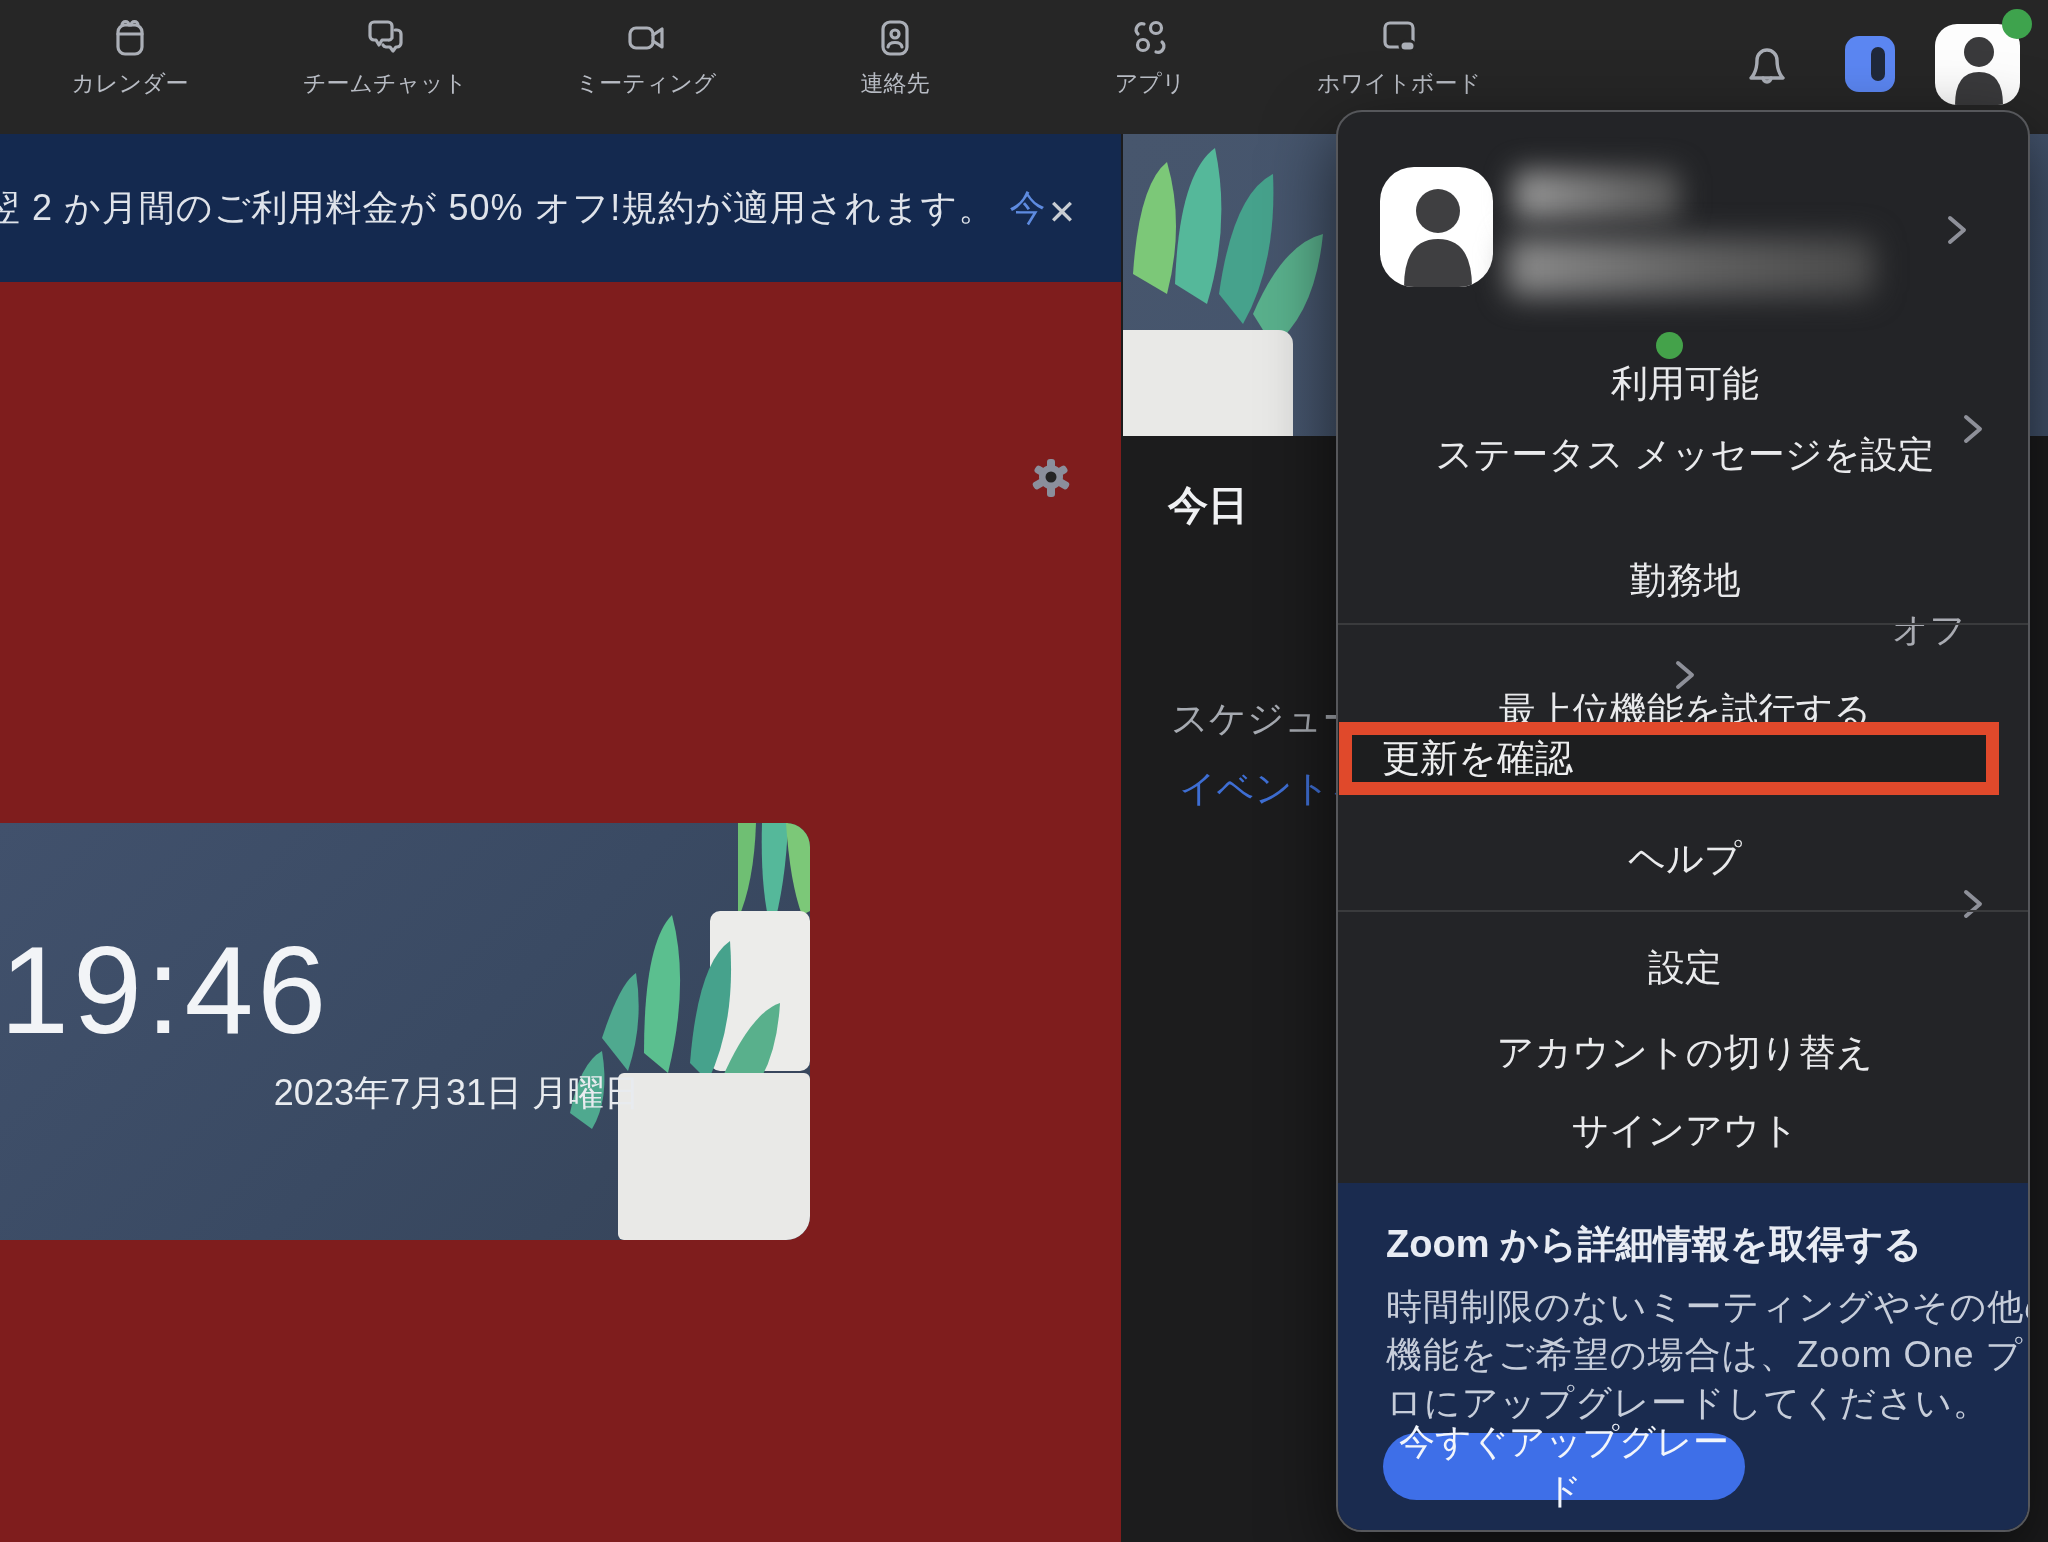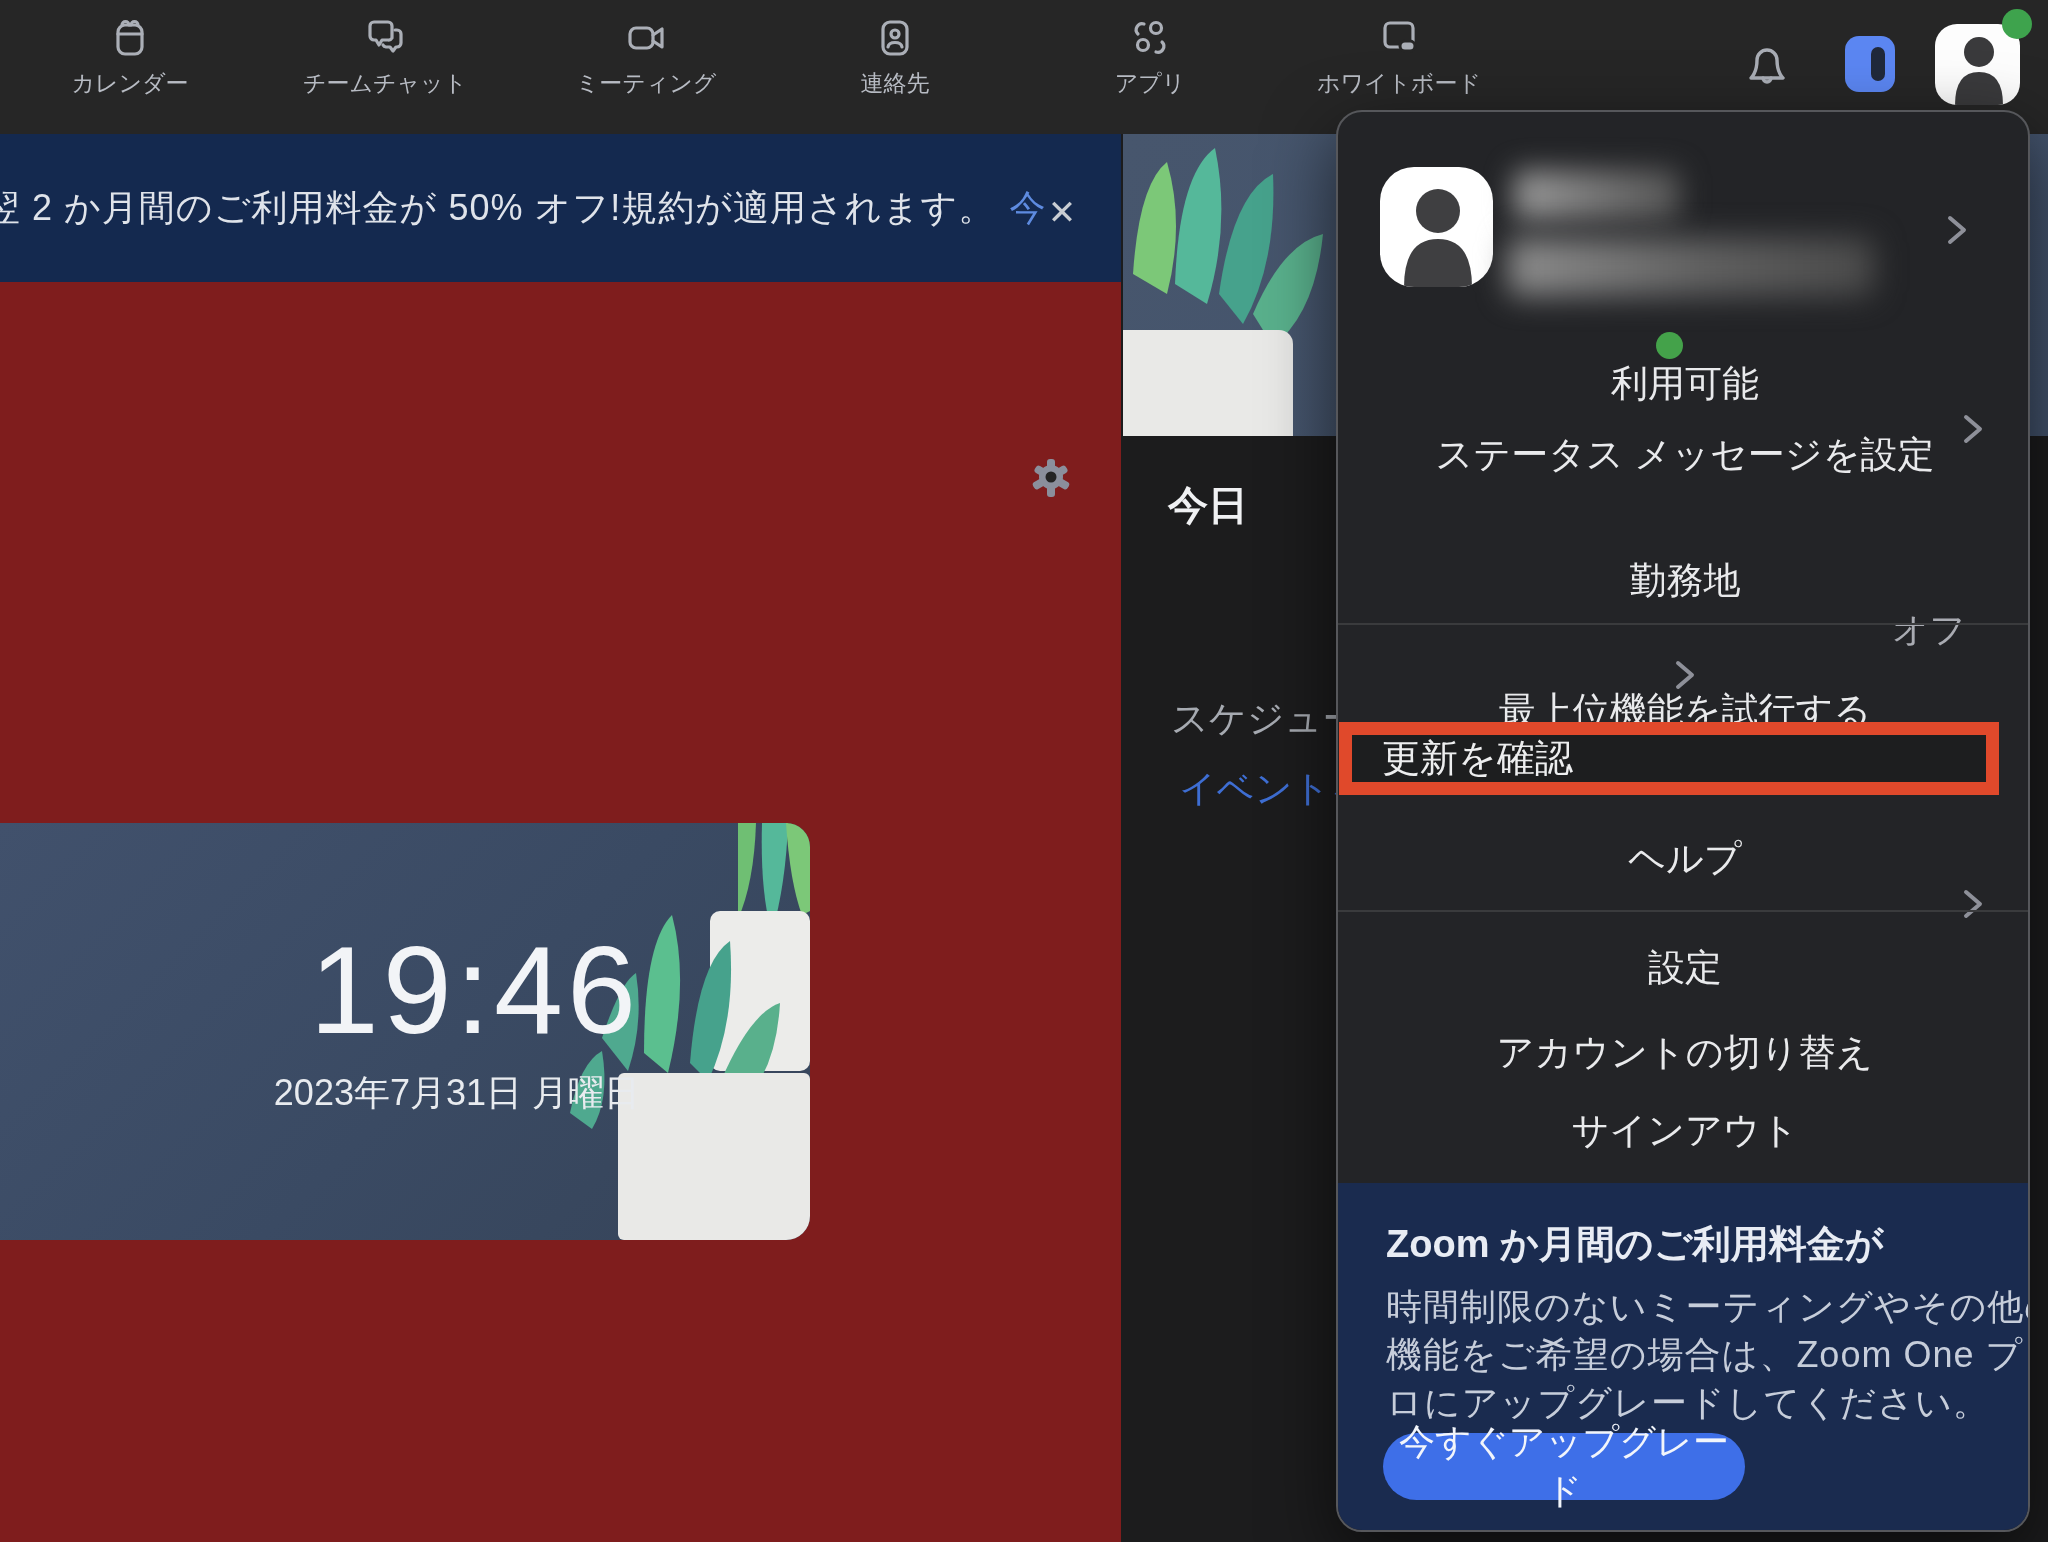--- a/index.html
+++ b/index.html
@@ -25,21 +25,21 @@
   .promo-banner{position:absolute;left:0;top:0;width:1121px;height:148px;background:#14294f;display:flex;align-items:center;overflow:hidden;}
   .promo-banner .txt{font-size:36px;color:#dfe3ea;white-space:nowrap;margin-left:-16px;letter-spacing:1px;}
   .promo-banner .lnk{font-size:36px;color:#5e8be0;margin-left:14px;cursor:pointer;white-space:nowrap;}
   .banner-close{position:absolute;left:1038px;top:54px;width:48px;height:48px;color:#c9cdd3;font-size:34px;line-height:48px;text-align:center;cursor:pointer;}
 
   .gear{position:absolute;left:1030px;top:322px;width:42px;height:42px;cursor:pointer;}
 
   
   .clock-card{position:absolute;left:0;top:689px;width:810px;height:417px;border-radius:0 24px 24px 0;
      background:linear-gradient(135deg,#41516c 0%,#3a4a63 55%,#364459 100%);overflow:hidden;}
-  .clock-time{position:absolute;left:0;top:96px;width:640px;text-align:right;font-size:124px;font-weight:400;color:#f2f4f7;letter-spacing:4px;}
+  .clock-time{position:absolute;left:0;top:96px;width:640px;text-align:left;font-size:124px;font-weight:400;color:#f2f4f7;letter-spacing:4px;}
   .clock-date{position:absolute;left:0;top:246px;width:640px;text-align:right;font-size:36px;color:#e8ebef;}
   .clock-plant{position:absolute;right:0;top:0;}
 
   
   .today-art{position:absolute;left:0;top:0;width:925px;height:302px;background:linear-gradient(120deg,#47566d,#42526b);overflow:hidden;}
   .today-head{position:absolute;left:45px;top:344px;font-size:40px;font-weight:bold;color:#f0f1f3;}
   .today-sched{position:absolute;left:48px;top:560px;font-size:37px;color:#a6aab1;white-space:nowrap;}
   .today-event{position:absolute;left:56px;top:630px;font-size:37px;color:#3e6ed3;white-space:nowrap;cursor:pointer;}
 
   
@@ -279,21 +279,21 @@
 
     <div class="m-row" style="top:916px">
       <span class="lab">アカウントの切り替え</span>
     </div>
 
     <div class="m-row" style="top:994px">
       <span class="lab">サインアウト</span>
     </div>
 
     <div class="menu-promo">
-      <div class="mp-title">Zoom か月間のご利用料金が</div>
+      <div class="mp-title">Zoom から詳細情報を取得する</div>
       <div class="mp-line" style="top:100px">時間制限のないミーティングやその他の</div>
       <div class="mp-line" style="top:148px">機能をご希望の場合は、Zoom One プ</div>
       <div class="mp-line" style="top:196px">ロにアップグレードしてください。</div>
       <button class="mp-btn">今すぐアップグレード</button>
     </div>
   </div>
 
 </div>
 
 </body></html>

